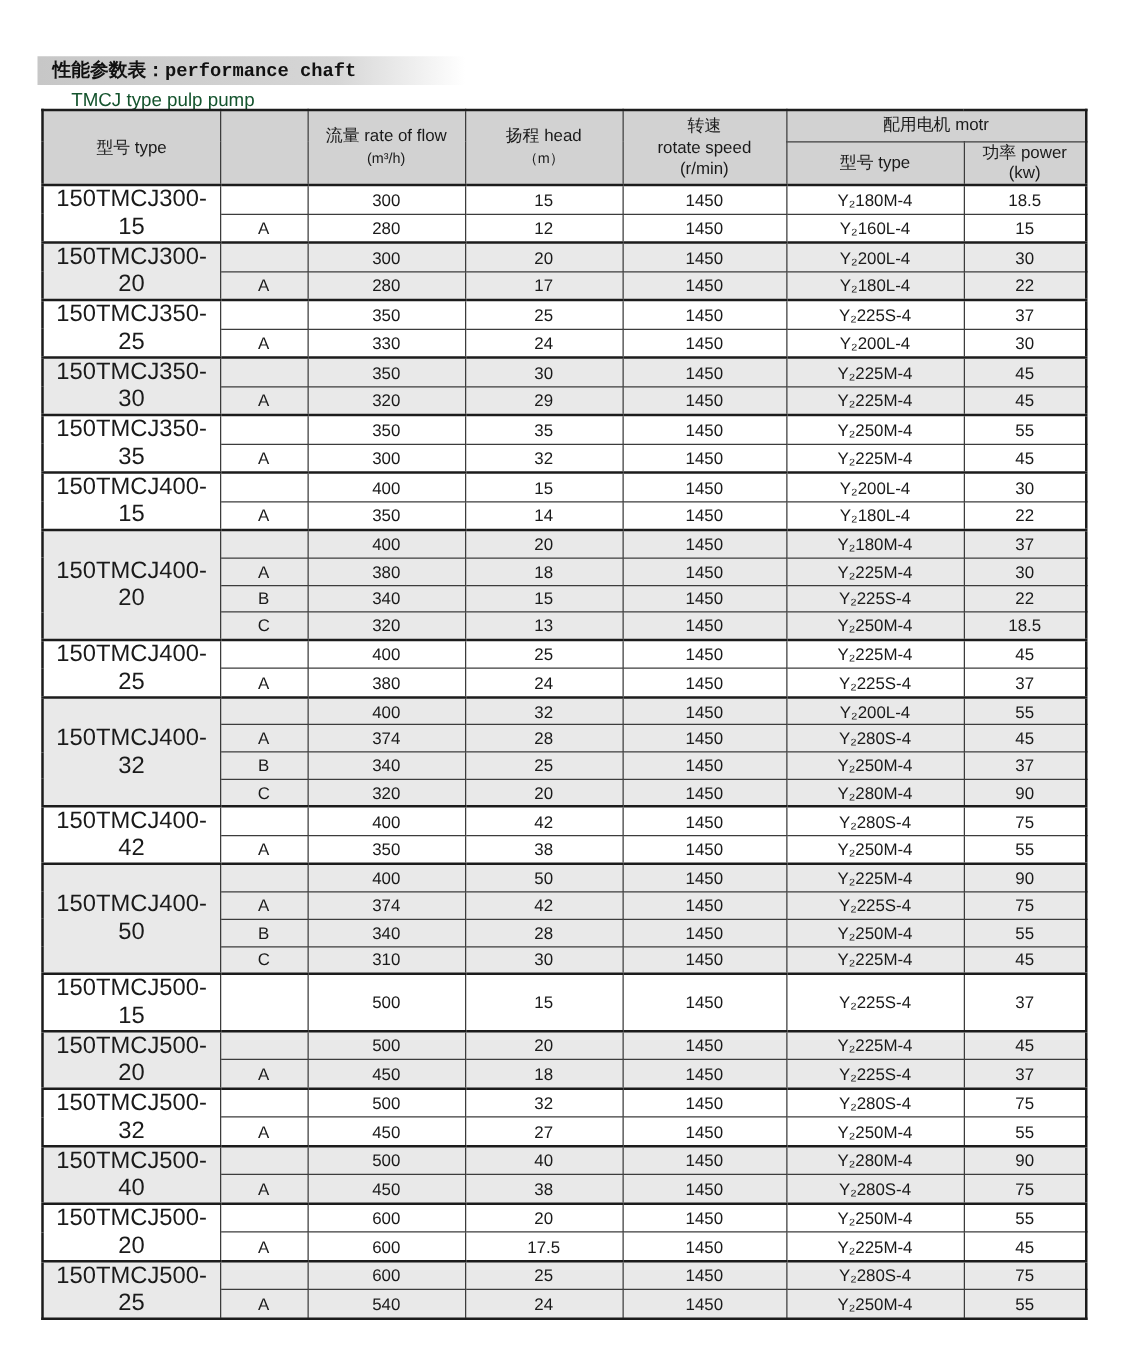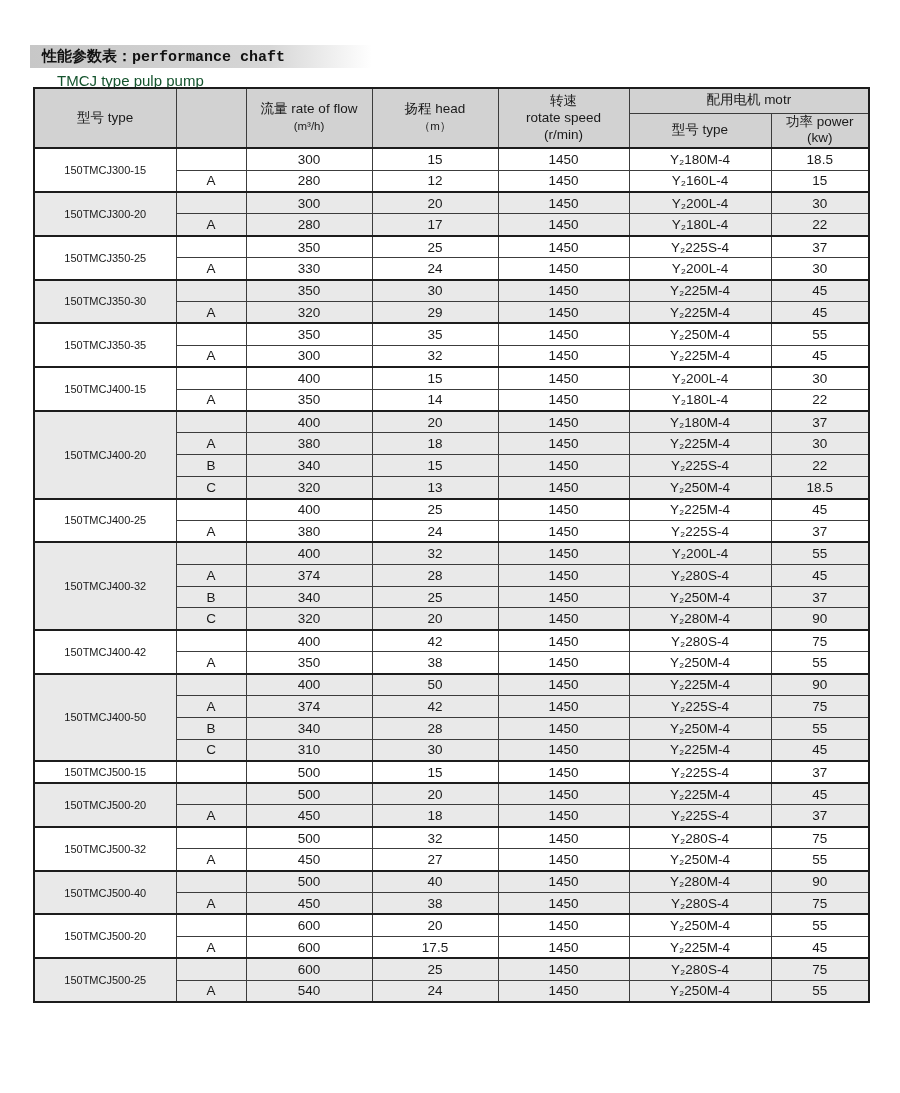--- a/index.html
+++ b/index.html
@@ -67,21 +67,21 @@
     padding: 0;
   }
   thead th { background: #d2d2d2; font-size: 13.5px; line-height: 1.25; }
   thead tr.h-top th { height: 25px; }
   thead tr.h-bottom th { height: 22px; }
   thead th .unit { font-size: 11.5px; text-align: center; }
   thead { border-bottom: 2px solid #1c1c1c; }
   tbody td { height: 21.9px; font-size: 13.5px; background: #ffffff; }
   tbody tr.shaded td { background: #e9e9e9; }
   tbody tr.group-start td { border-top: 2px solid #1c1c1c; }
-  td.model-cell { font-size: 11px; margin-left: 12px; }
+  td.model-cell { font-size: 19px; margin-left: 12px; }
 </style>
 </head>
 <body>
 
 <div class="page">
 
   <div class="doc-subtitle">TMCJ type pulp pump</div>
   <div class="section-bar">
     <span>性能参数表：performance chaft</span>
   </div>

